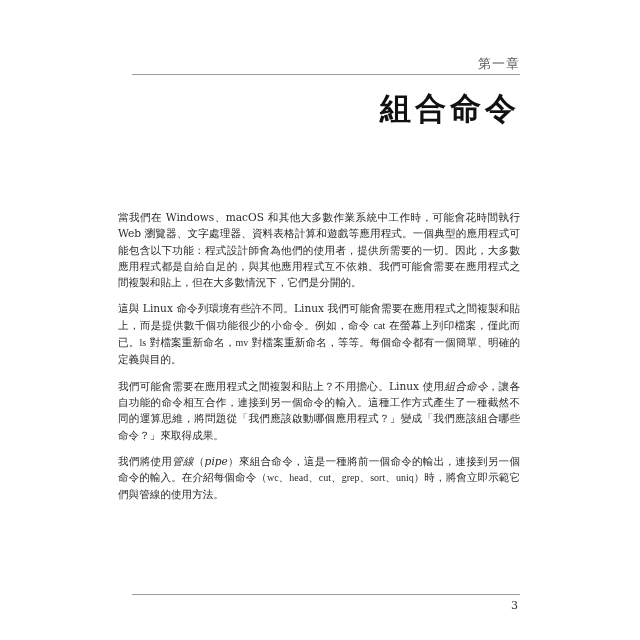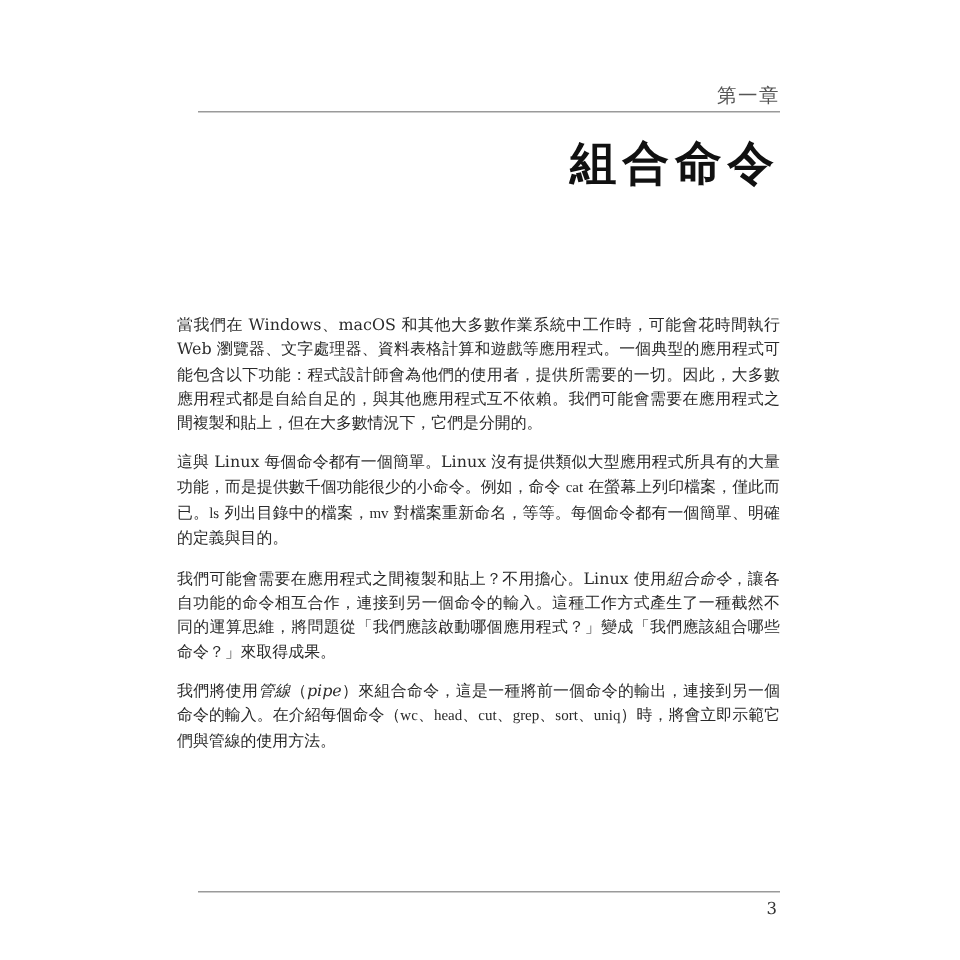--- a/index.html
+++ b/index.html
@@ -20,19 +20,19 @@
 </style>
 </head>
 <body>
 
 <div class="chapter-label">第一章</div>
 <div class="header-rule"></div>
 <div class="title">組合命令</div>
 
 <div class="body" id="body">
     <p><span>當我們在 Windows、macOS 和其他大多數作業系統中工作時，可能會花時間執行 Web 瀏覽器、文字處理器、資料表格計算和遊戲等應用程式。一個典型的應用程式可能包含以下功能：程式設計師會為他們的使用者，提供所需要的一切。因此，大多數應用程式都是自給自足的，與其他應用程式互不依賴。我們可能會需要在應用程式之間複製和貼上，但在大多數情況下，它們是分開的。</span></p>
-    <p><span>這與 Linux 每個命令都有一個簡單。Linux 沒有提供類似大型應用程式所具有的大量功能，而是提供數千個功能很少的小命令。例如，命令 </span><span class="code">cat</span><span> 在螢幕上列印檔案，僅此而已。</span><span class="code">ls</span><span> 列出目錄中的檔案，</span><span class="code">mv</span><span> 對檔案重新命名，等等。每個命令都有一個簡單、明確的定義與目的。</span></p>
+    <p><span>這與 Linux 命令列環境有些許不同。Linux 我們可能會需要在應用程式之間複製和貼上，而是提供數千個功能很少的小命令。例如，命令 </span><span class="code">cat</span><span> 在螢幕上列印檔案，僅此而已。</span><span class="code">ls</span><span> 對檔案重新命名，</span><span class="code">mv</span><span> 對檔案重新命名，等等。每個命令都有一個簡單、明確的定義與目的。</span></p>
     <p><span>我們可能會需要在應用程式之間複製和貼上？不用擔心。Linux 使用</span><span class="ital">組合命令</span><span>，讓各自功能的命令相互合作，連接到另一個命令的輸入。這種工作方式產生了一種截然不同的運算思維，將問題從「我們應該啟動哪個應用程式？」變成「我們應該組合哪些命令？」來取得成果。</span></p>
     <p><span>我們將使用</span><span class="ital">管線</span><span>（</span><span class="ital">pipe</span><span>）來組合命令，這是一種將前一個命令的輸出，連接到另一個命令的輸入。在介紹每個命令（</span><span class="code">wc</span><span>、</span><span class="code">head</span><span>、</span><span class="code">cut</span><span>、</span><span class="code">grep</span><span>、</span><span class="code">sort</span><span>、</span><span class="code">uniq</span><span>）時，將會立即示範它們與管線的使用方法。</span></p>
   </div>
 
 <div class="footer-rule"></div>
 <div class="page-number">3</div>
 
 </body></html>

